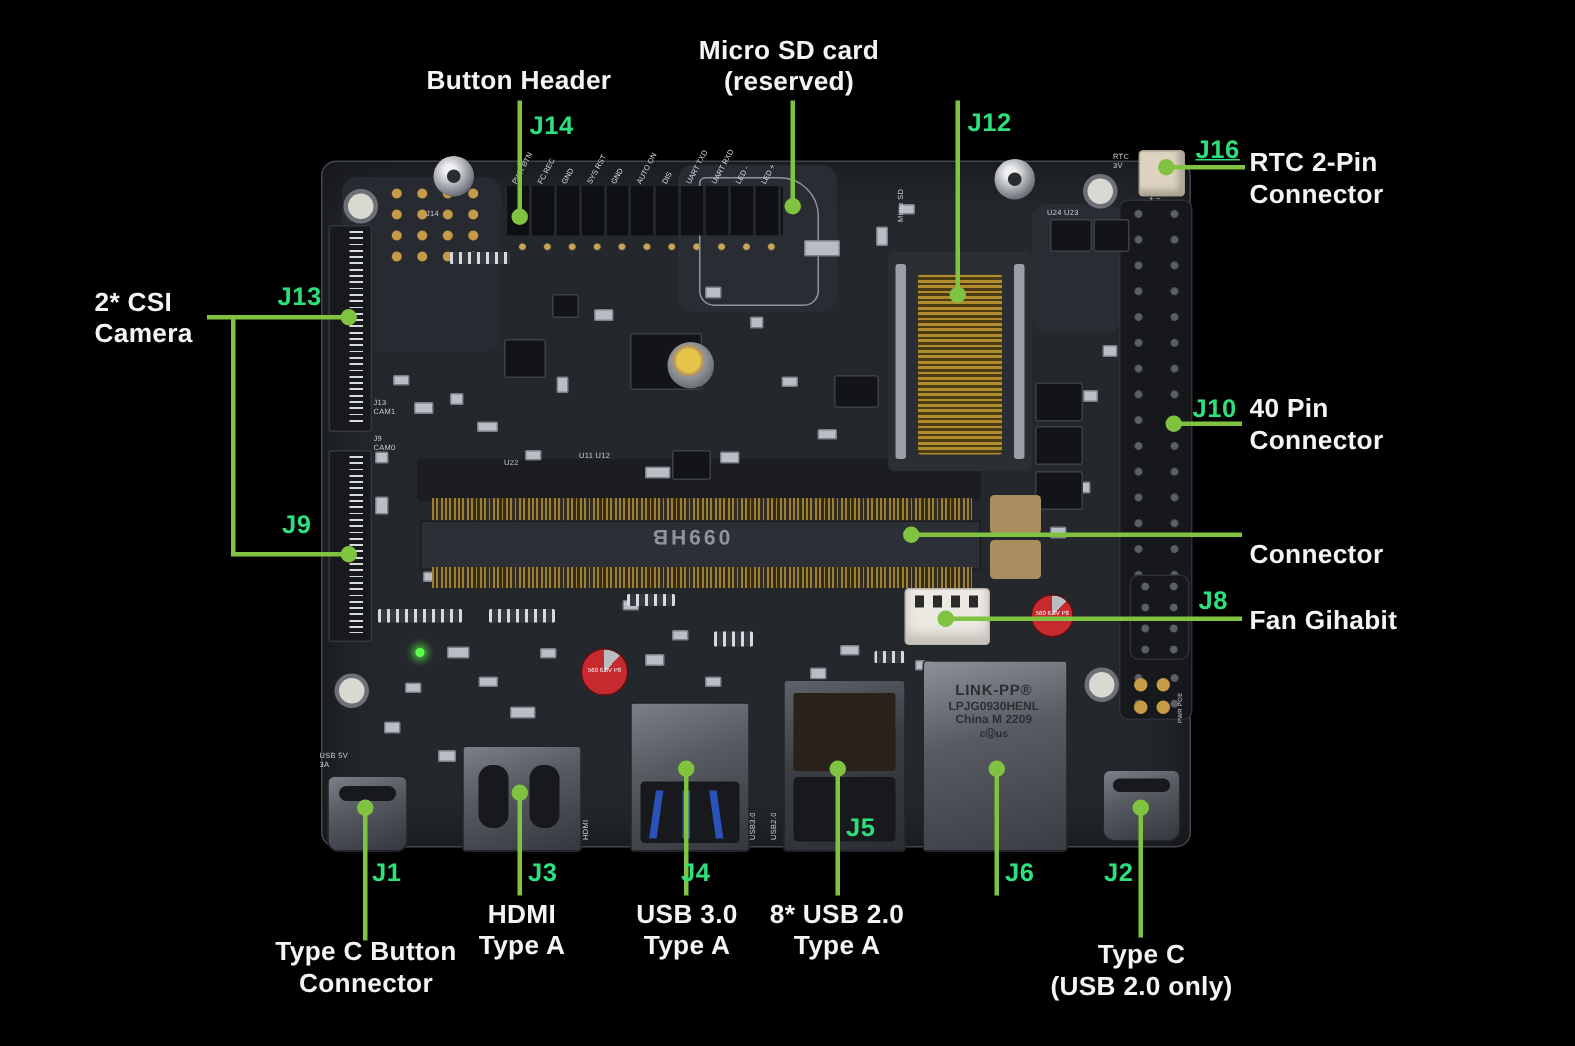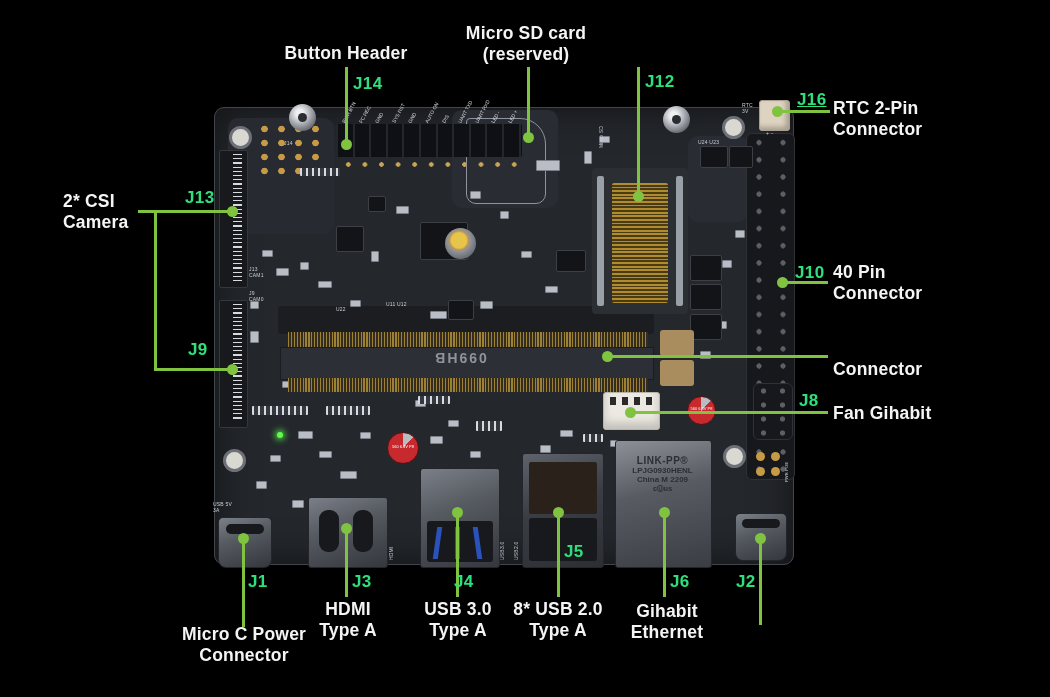--- a/index.html
+++ b/index.html
@@ -256,21 +256,21 @@
   <div class="hline" style="left:607px;top:355px;width:221px;"></div>
   <div class="dot" style="left:602px;top:351px;"></div>
 
   <div class="jlbl" style="left:799px;top:391px;">J8</div>
   <div class="lbl" style="left:833px;top:403px;">Fan Gihabit</div>
   <div class="hline" style="left:630px;top:411px;width:198px;"></div>
   <div class="dot" style="left:625px;top:407px;"></div>
 
   <div class="jlbl" style="left:248px;top:572px;">J1</div>
   <div class="lbl center" style="left:164px;top:624px;width:160px;">
-    <span>Micro C Power</span><br>
+    <span>Type C Button</span><br>
     <span>Connector</span>
   </div>
   <div class="vline" style="left:242px;top:538px;height:89px;"></div>
   <div class="dot" style="left:238px;top:533px;"></div>
 
   <div class="jlbl" style="left:352px;top:572px;">J3</div>
   <div class="lbl center" style="left:298px;top:599px;width:100px;">
     <span>HDMI</span><br>
     <span>Type A</span>
   </div>
@@ -287,28 +287,28 @@
 
   <div class="jlbl" style="left:564px;top:542px;">J5</div>
   <div class="lbl center" style="left:508px;top:599px;width:100px;">
     <span>8* USB 2.0</span><br>
     <span>Type A</span>
   </div>
   <div class="vline" style="left:557px;top:512px;height:85px;"></div>
   <div class="dot" style="left:553px;top:507px;"></div>
 
   <div class="jlbl" style="left:670px;top:572px;">J6</div>
-  <div class="lbl center" style="left:617px;top:601px;width:100px;">
-    <span>Gihabit</span><br>
-    <span>Ethernet</span>
-  </div>
   <div class="vline" style="left:663px;top:512px;height:85px;"></div>
   <div class="dot" style="left:659px;top:507px;"></div>
 
   <div class="jlbl" style="left:736px;top:572px;">J2</div>
+  <div class="lbl center" style="left:691px;top:626px;width:140px;">
+    <span>Type C</span><br>
+    <span>(USB 2.0 only)</span>
+  </div>
   <div class="vline" style="left:759px;top:538px;height:87px;"></div>
   <div class="dot" style="left:755px;top:533px;"></div>
 
 <div class="smd" style="left: 262px; top: 250px; width: 9px; height: 5px;"></div>
     <div class="smd" style="left: 276px; top: 268px; width: 11px; height: 6px;"></div>
     <div class="smd" style="left: 300px; top: 262px; width: 7px; height: 6px;"></div>
     <div class="smd" style="left: 318px; top: 281px; width: 12px; height: 5px;"></div>
     <div class="smd" style="left: 350px; top: 300px; width: 9px; height: 5px;"></div>
     <div class="smd" style="left: 371px; top: 251px; width: 6px; height: 9px;"></div>
     <div class="smd" style="left: 396px; top: 206px; width: 11px; height: 6px;"></div>

